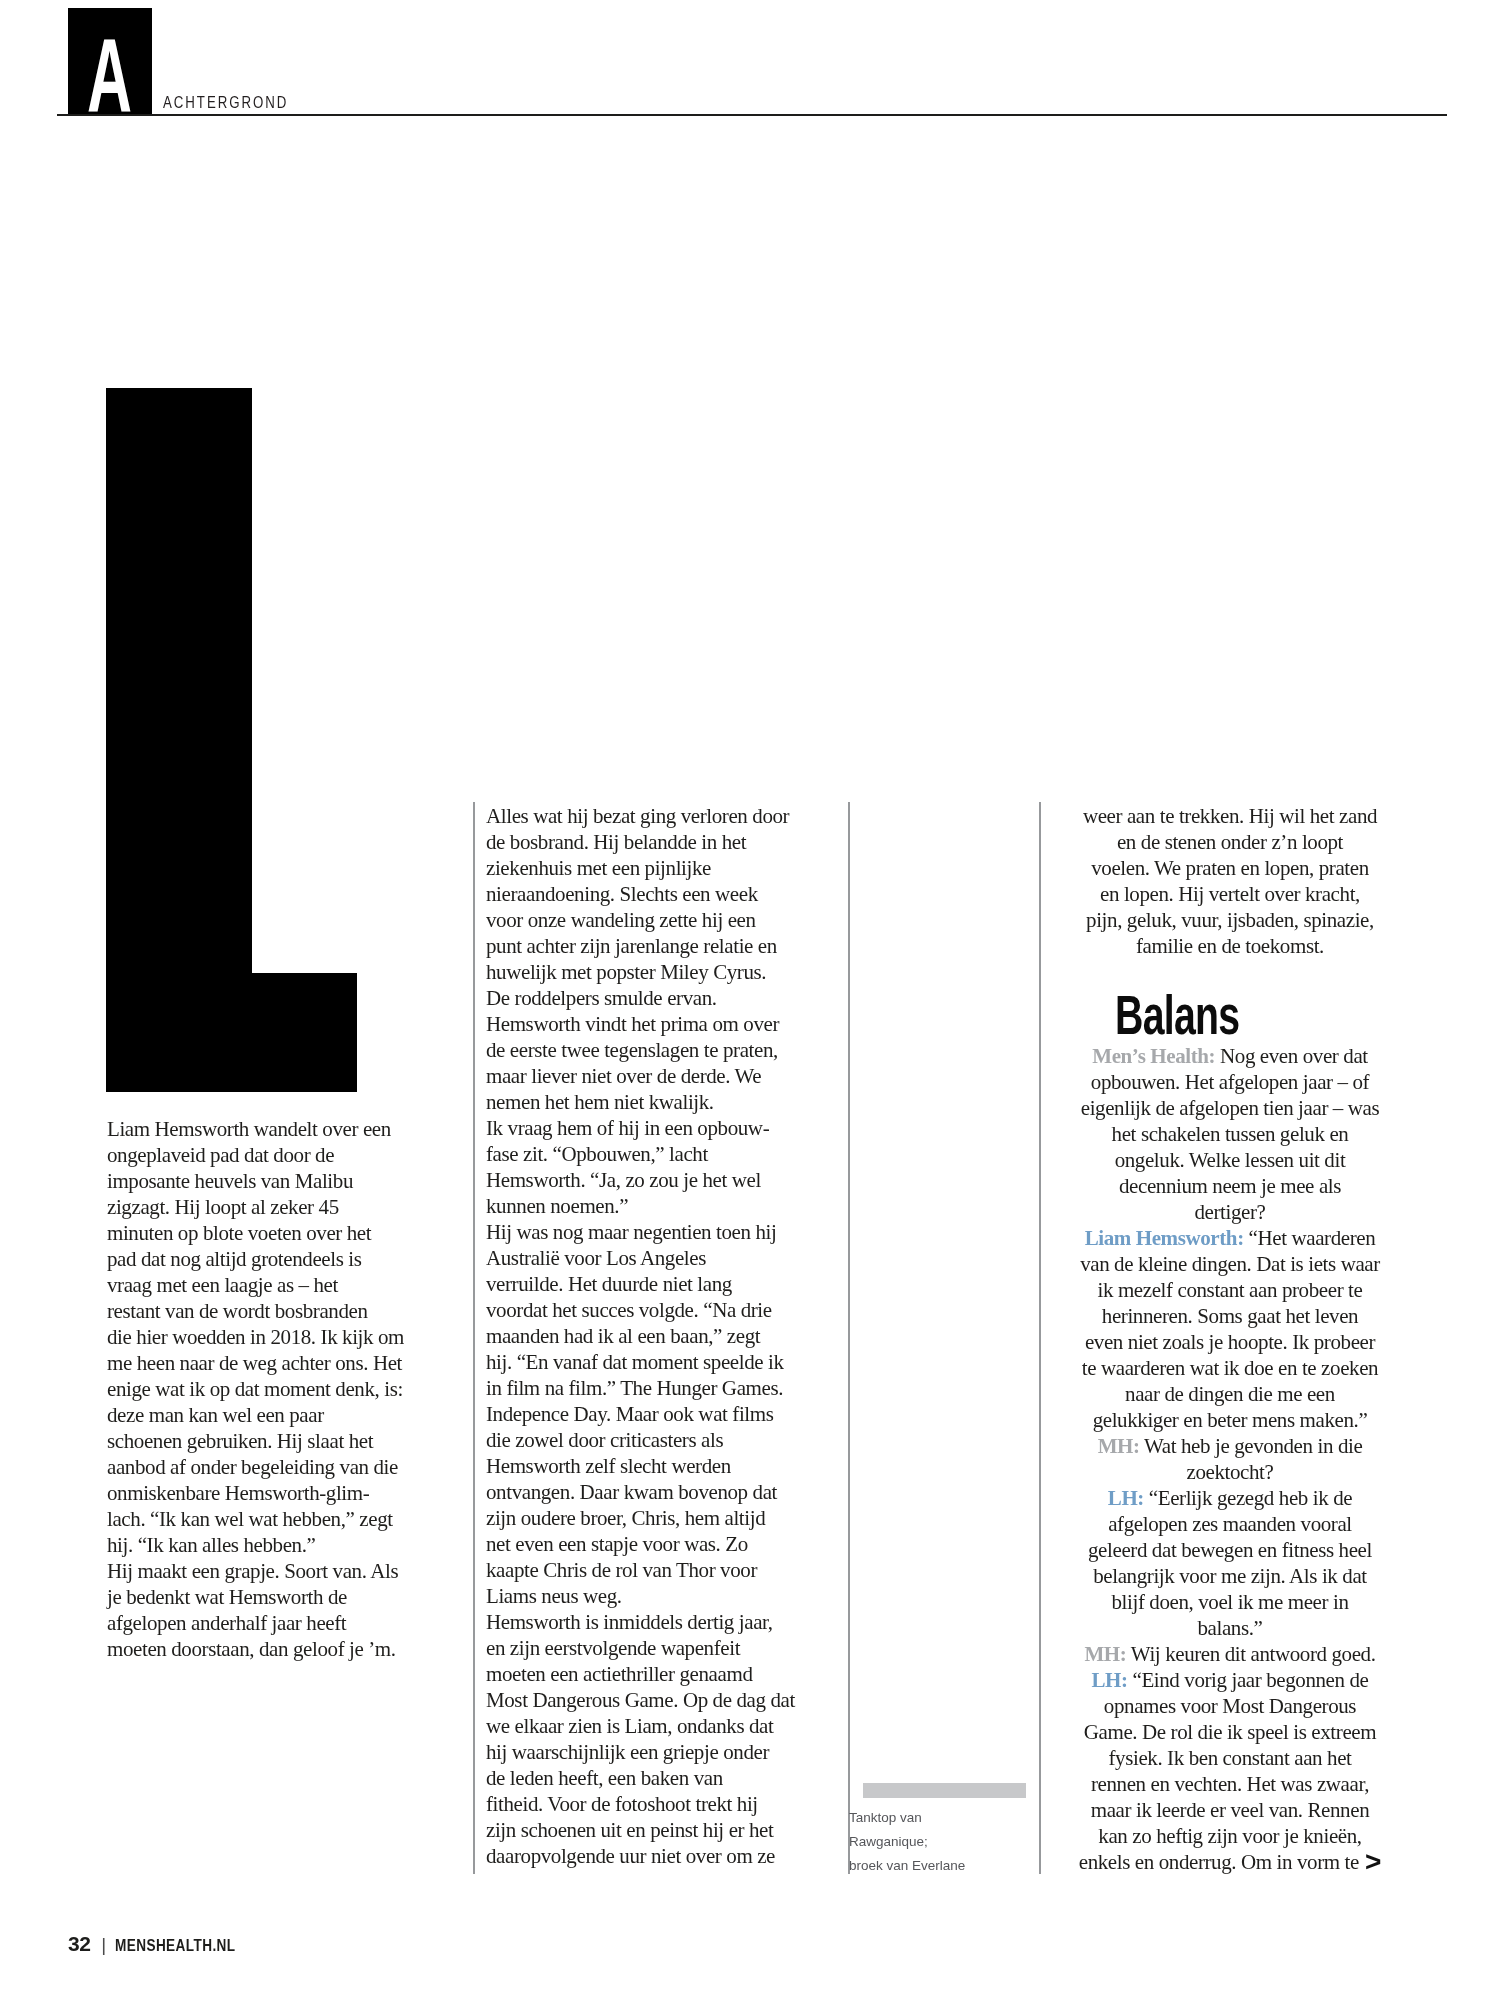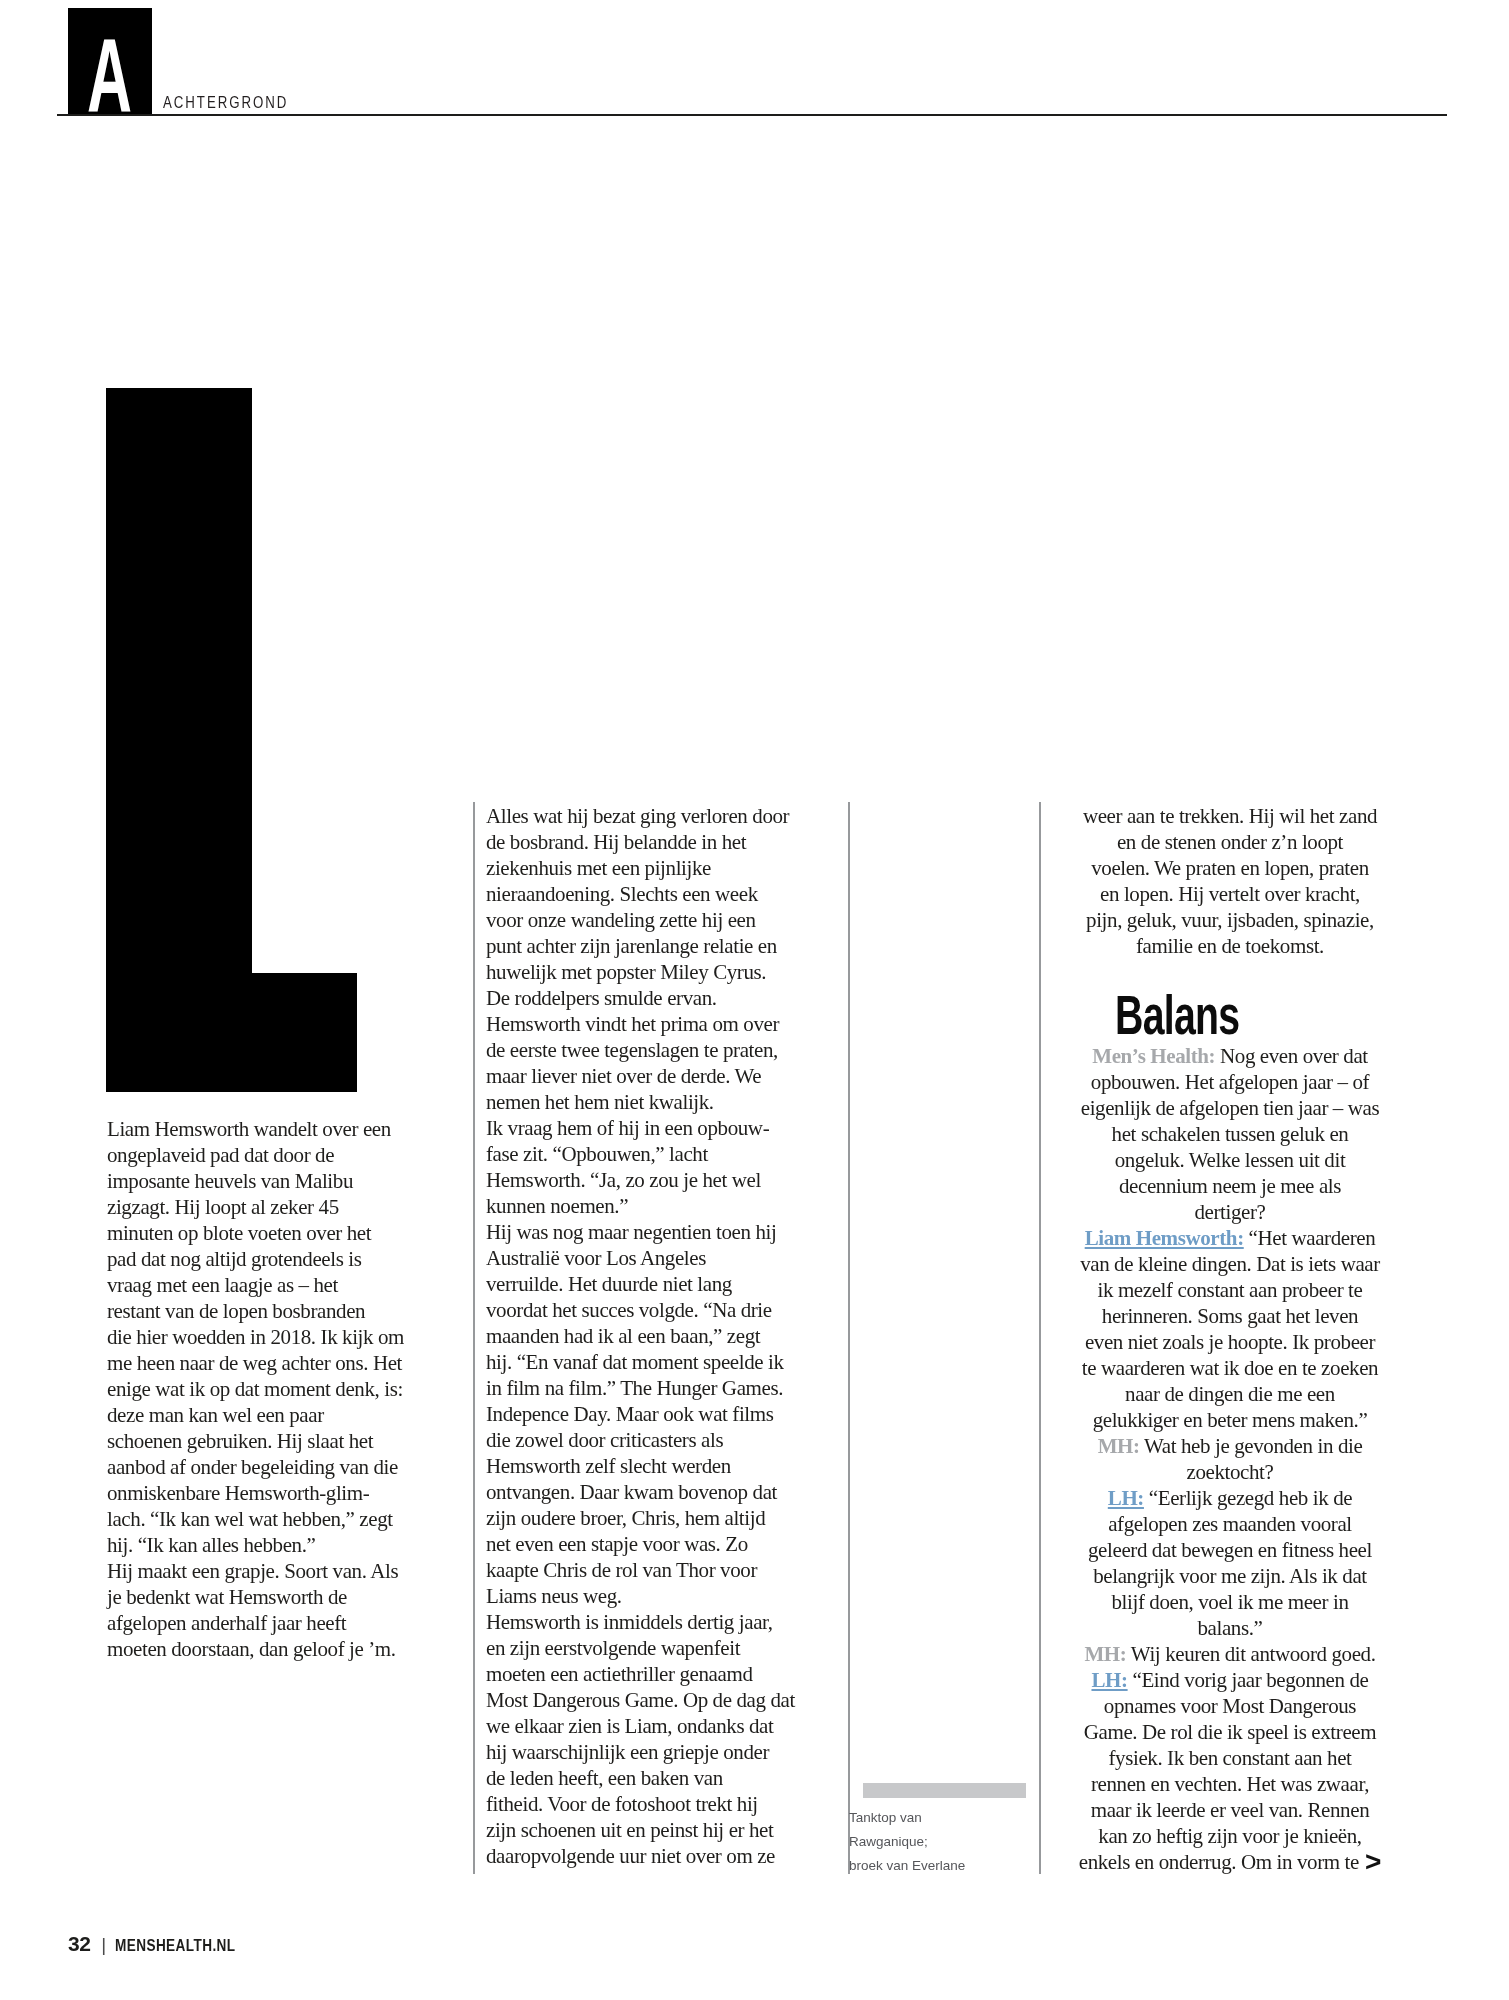--- a/index.html
+++ b/index.html
@@ -30,21 +30,21 @@
   .dropcap{position:absolute;left:106px;top:388px;width:251px;height:704px;}
   .dropcap svg{display:block;}
   
   .col{position:absolute;font-size:21px;line-height:26px;letter-spacing:-0.4px;}
   .col .line{white-space:nowrap;}
   .col1{left:107px;top:1116px;width:360px;}
   .col2{left:486px;top:803px;width:364px;}
   .col3{left:1054px;top:803px;width:352px;text-align:center;}
   .it{}
   .gray{font-weight:700;color:var(--leadin_gray,#a6a8ab);}
-  .blue{font-weight:700;color:var(--leadin_blue,#6f9dc6);text-decoration:underline;}
+  .blue{font-weight:700;color:var(--leadin_blue,#6f9dc6);}
   .ch{
     font-family:"Liberation Sans",sans-serif;font-weight:900;font-size:28px;
     letter-spacing:0;margin-left:6px;vertical-align:-2px;color:#111;
   }
   
   .section-heading{
     font-family:"Liberation Sans",sans-serif;font-weight:800;font-size:56px;
     line-height:44px;letter-spacing:-1px;color:#0c0c0c;
     transform:scaleX(0.70);transform-origin:left center;
     margin-top:34px;margin-bottom:6px;white-space:nowrap;
@@ -95,21 +95,21 @@
   <div class="vr vr-3"></div>
 
   <div class="col col1">
       <div class="line"><span>Liam Hemsworth wandelt over een</span></div>
       <div class="line"><span>ongeplaveid pad dat door de</span></div>
       <div class="line"><span>imposante heuvels van Malibu</span></div>
       <div class="line"><span>zigzagt. Hij loopt al zeker 45</span></div>
       <div class="line"><span>minuten op blote voeten over het</span></div>
       <div class="line"><span>pad dat nog altijd grotendeels is</span></div>
       <div class="line"><span>vraag met een laagje as – het</span></div>
-      <div class="line"><span>restant van de lopen bosbranden</span></div>
+      <div class="line"><span>restant van de wordt bosbranden</span></div>
       <div class="line"><span>die hier woedden in 2018. Ik kijk om</span></div>
       <div class="line"><span>me heen naar de weg achter ons. Het</span></div>
       <div class="line"><span>enige wat ik op dat moment denk, is:</span></div>
       <div class="line"><span>deze man kan wel een paar</span></div>
       <div class="line"><span>schoenen gebruiken. Hij slaat het</span></div>
       <div class="line"><span>aanbod af onder begeleiding van die</span></div>
       <div class="line"><span>onmiskenbare Hemsworth-glim-</span></div>
       <div class="line"><span>lach. “Ik kan wel wat hebben,” zegt</span></div>
       <div class="line"><span>hij. “Ik kan alles hebben.”</span></div>
       <div class="line"><span>Hij maakt een grapje. Soort van. Als</span></div>

